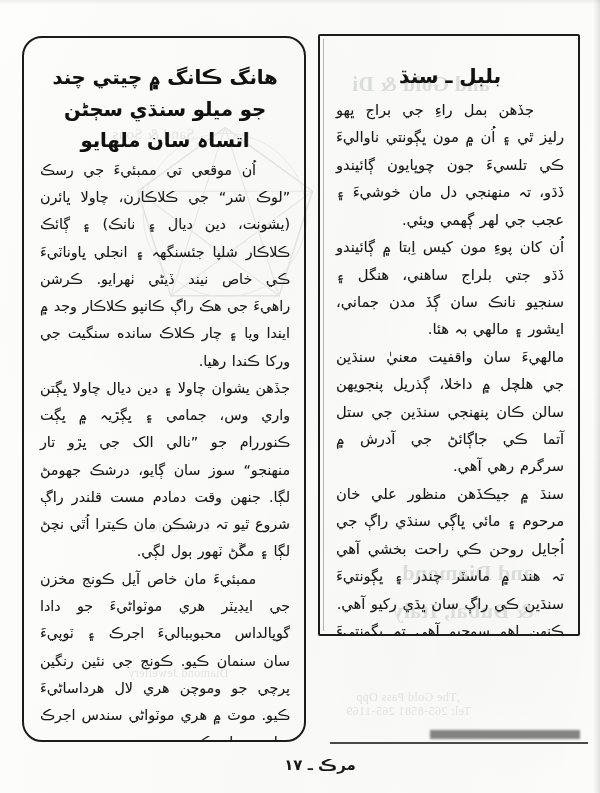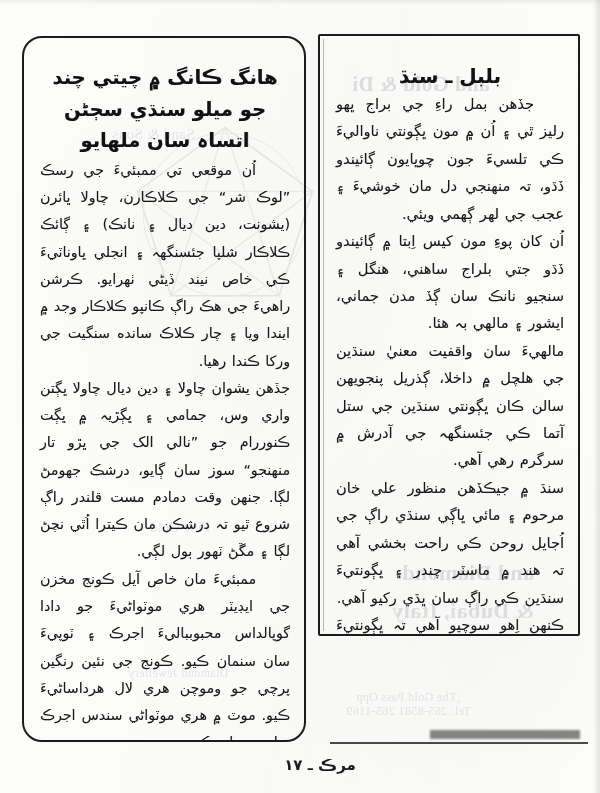--- a/index.html
+++ b/index.html
@@ -135,21 +135,21 @@
     direction: rtl;
     text-align: justify;
     text-align-last: right;
     font-size: 14.6px;
     line-height: 1.88;
     color: #181818;
     margin: 0;
     word-spacing: 1px;
     text-shadow: 0.3px 0.3px 0 rgba(0,0,0,0.28);
   }
-  .body.first { margin-top: 2px; text-indent: 30px; }
+  .body.first { margin-top: 8px; text-indent: 30px; }
   .body.cont  { margin-top: 0; }
   .body.indent { text-indent: 34px; }
 
   .left-body {
     font-size: 14.2px;
     line-height: 1.92;
   }
 
   
   .footer {
@@ -248,21 +248,21 @@
   <div class="col col-right">
     <div class="col-inner">
 
       <h1 class="title">بلبل ـ سنڌ</h1>
 
 
       <p class="body first">جڏهن بمل راءِ جي براج ڀهو رليز ٿي ۽ اُن ۾ مون ڀڳونتي ناواليءَ ڪي تلسيءَ جون چوڀايون ڳائيندو ڏڌو، تہ منهنجي دل مان خوشيءَ ۽ عجب جي لهر ڳهمي ويئي.</p>
 
       <p class="body cont">اُن کان پوءِ مون کيس اِبتا ۾ ڳائيندو ڏڌو جتي بلراج ساهني، هنگل ۽ سنجيو نانڪ سان ڳڏ مدن جماني، ايشور ۽ مالهي بہ هئا.</p>
 
-      <p class="body cont">مالهيءَ سان واقفيت معنيٰ سنڌين جي هلچل ۾ داخلا، ڳذريل پنجويهن سالن ڪان ڀڳونتي سنڌين جي ستل آتما ڪي جئسنگهہ جي آدرش ۾ سرگرم رهي آهي.</p>
+      <p class="body cont">مالهيءَ سان واقفيت معنيٰ سنڌين جي هلچل ۾ داخلا، ڳذريل پنجويهن سالن ڪان پنهنجي سنڌين جي ستل آتما ڪي جاڳائڻ جي آدرش ۾ سرگرم رهي آهي.</p>
 
       <p class="body cont">سنڌ ۾ جيڪڏهن منظور علي خان مرحوم ۽ مائي ڀاڳي سنڌي راڳ جي اُجايل روحن ڪي راحت بخشي آهي تہ هند ۾ ماسٽر چندر ۽ ڀڳونتيءَ سنڌين ڪي راڳ سان ڀڌي رکيو آهي.</p>
 
       <p class="body cont">ڪنهن اِهو سوچيو آهي تہ ڀڳونتيءَ پنهنجو خانگي ٽهر نہ وساڻي، راڳ ڪي جيون اربڄ ڪيو آهي. شايد ميران ڪي جا چٽنگ ڪرشن لاءِ لڳي، اُها ڀڳونتيءَ ڪي پنهنجي قوم سان لڳل آهي.</p>
 
     </div>
   </div>
 
   <div class="smudge"></div>
   <div class="footer-rule"></div>

